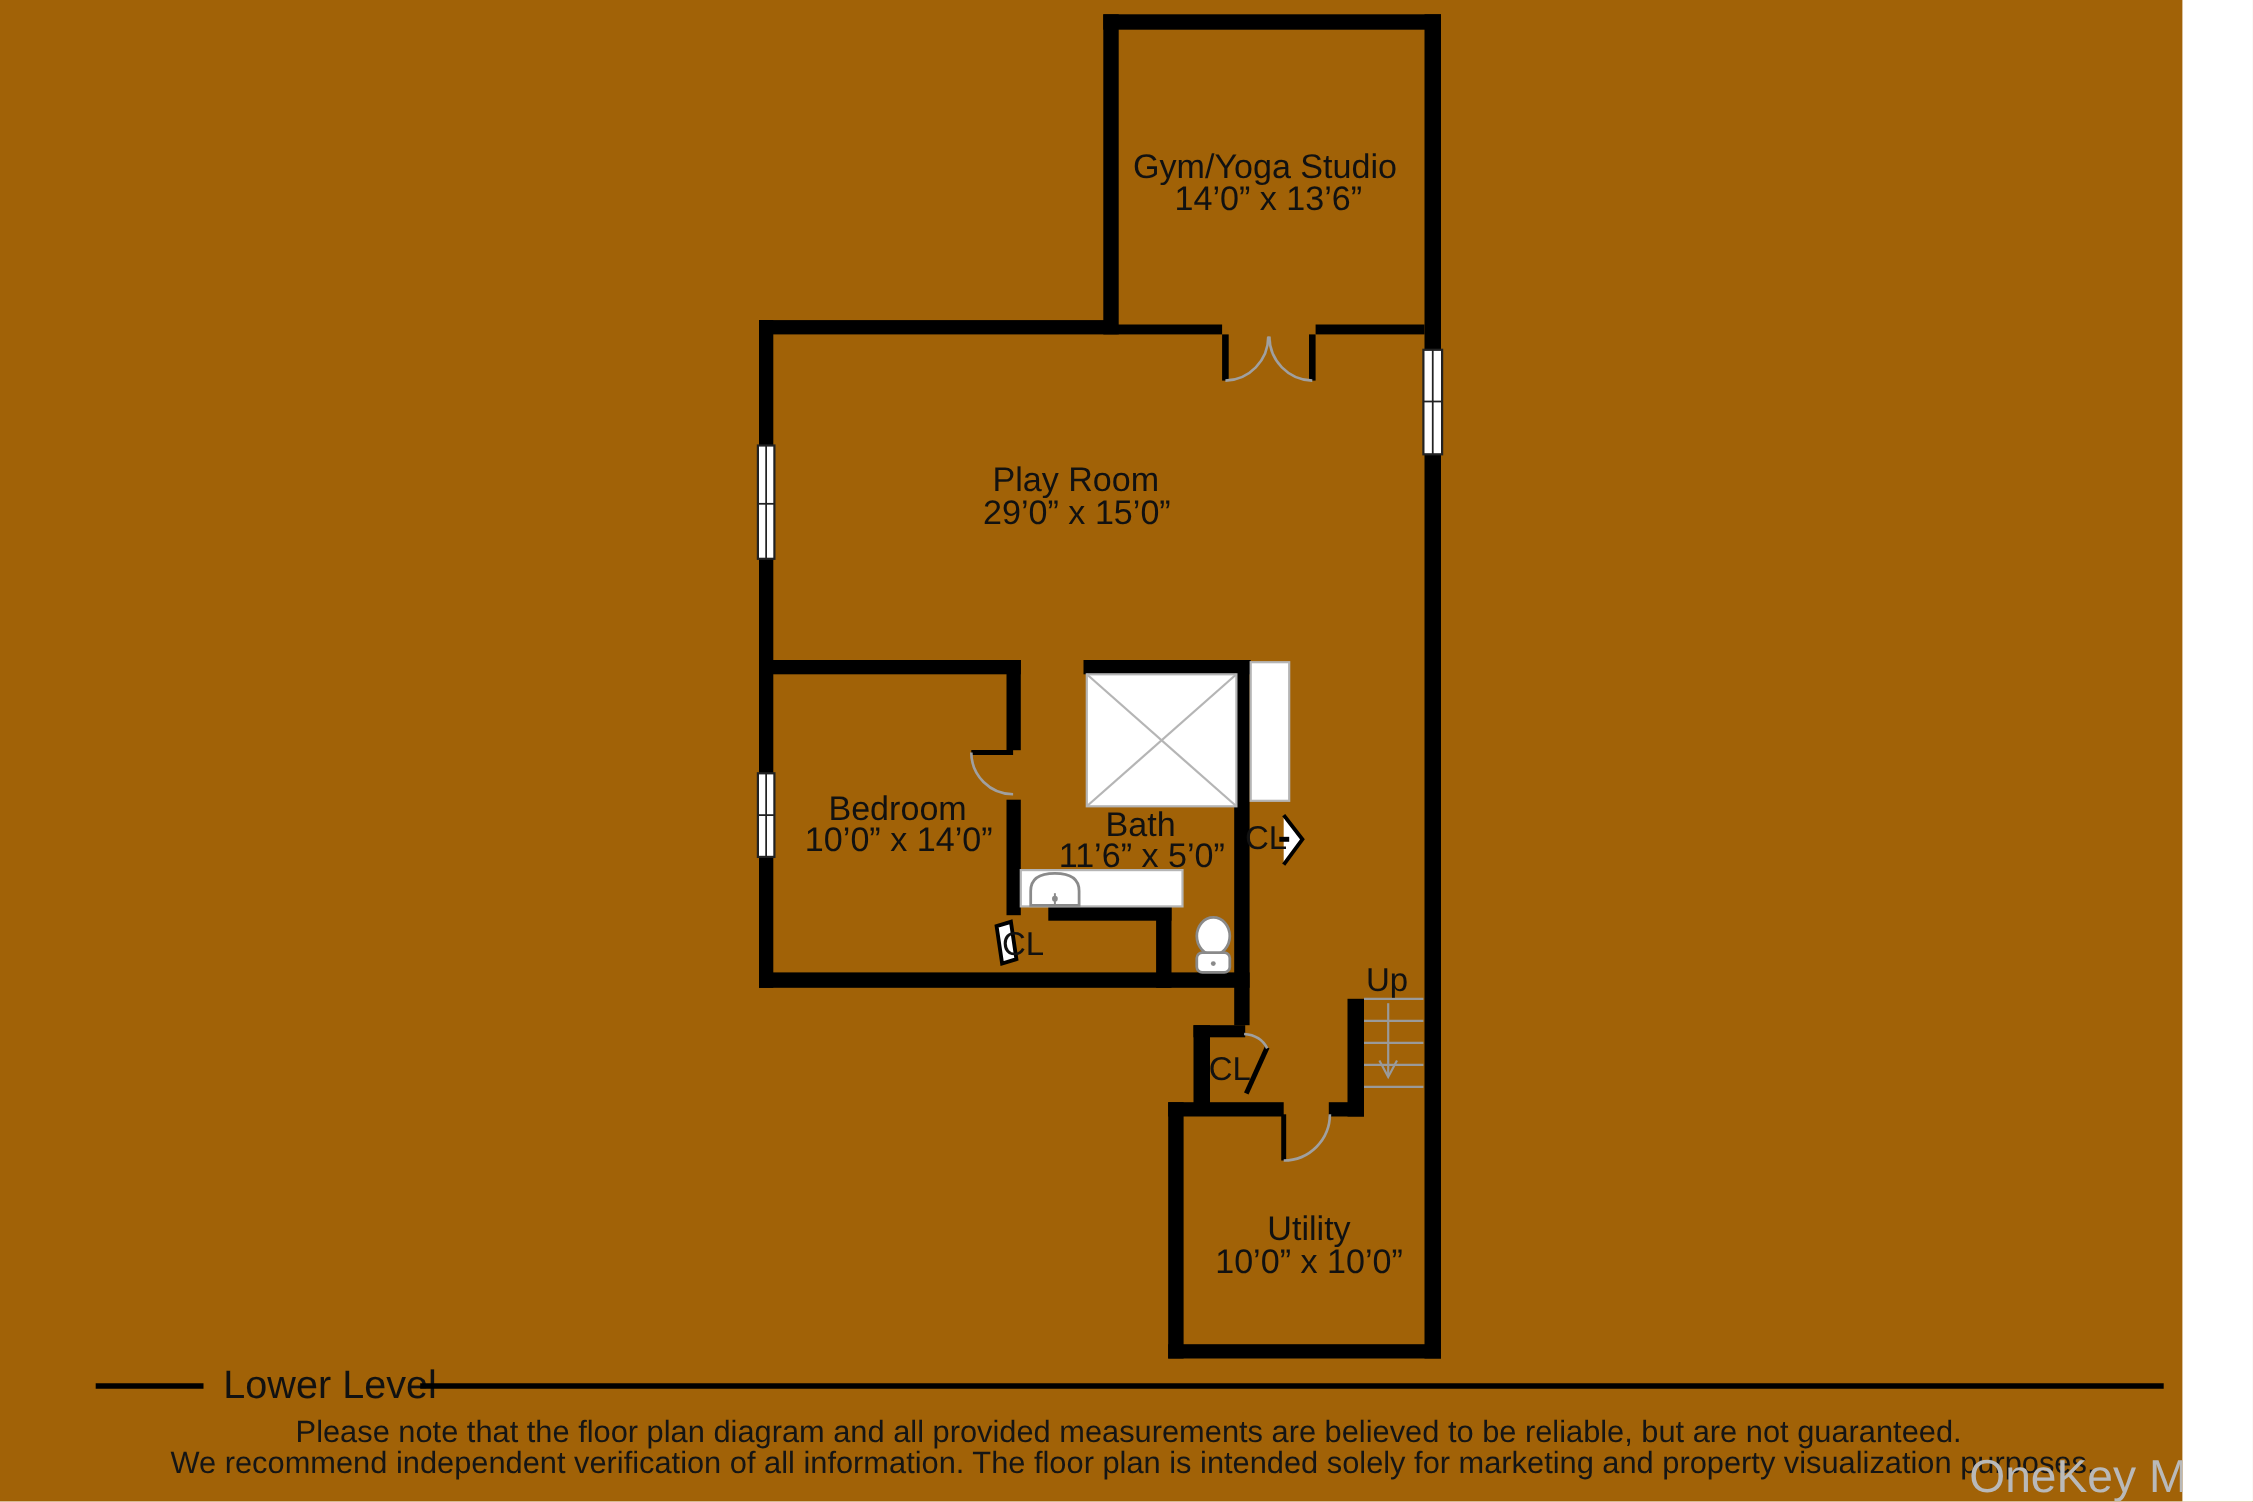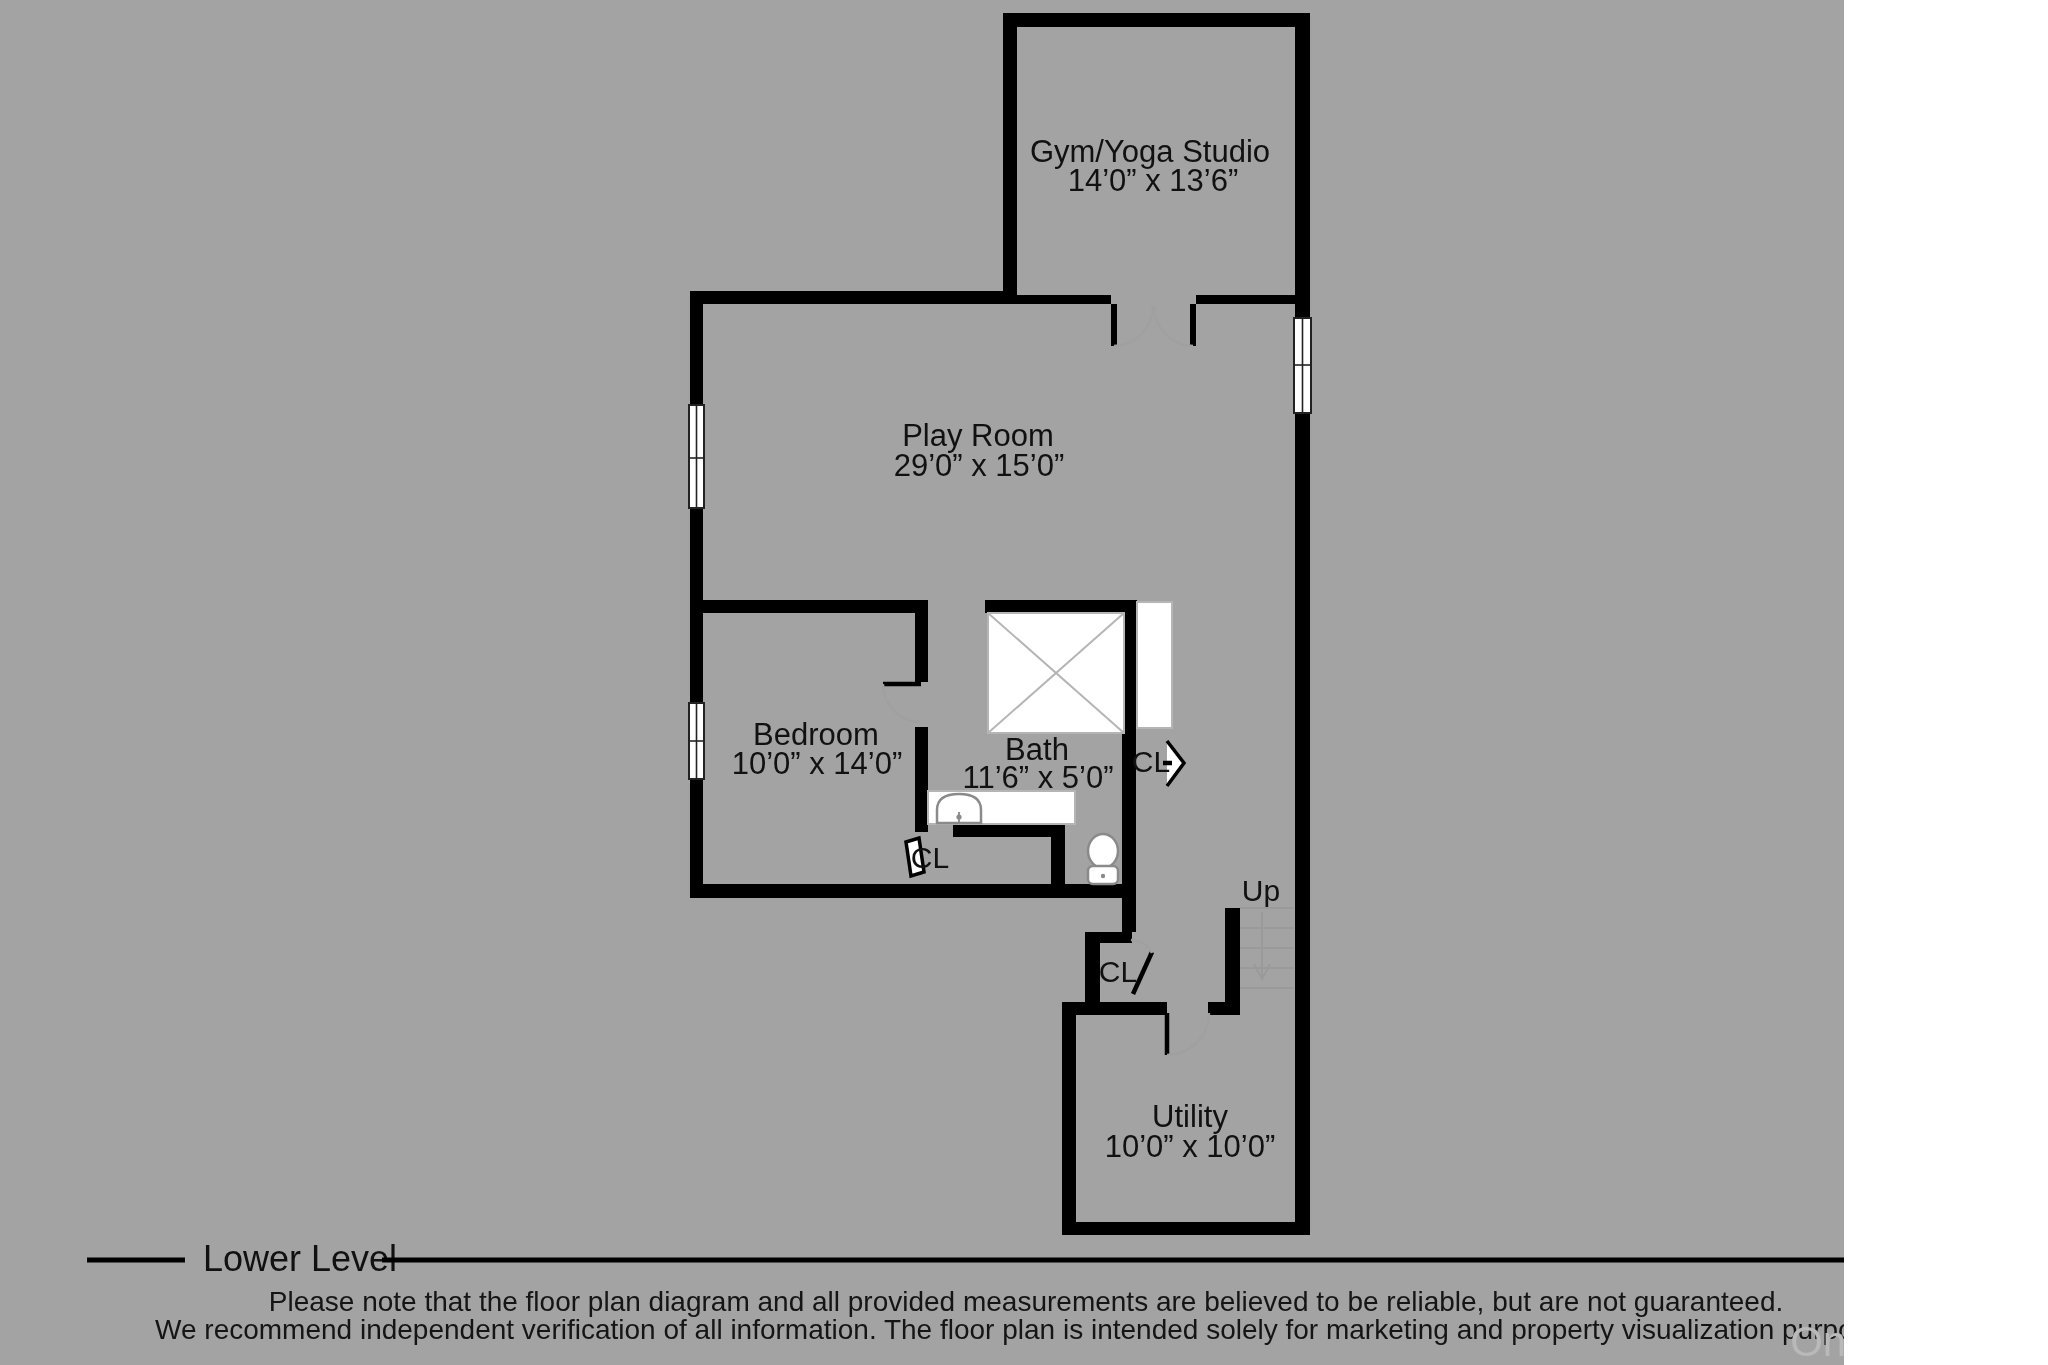--- a/index.html
+++ b/index.html
@@ -1,16 +1,16 @@
 <!DOCTYPE html>
 <html><head>
 <meta charset="utf-8">
 <style>
   html,body{margin:0;padding:0;background:#ffffff;}
-  .page{position:relative;width:1844px;height:1365px;background:#a3a3a3;overflow:hidden;
+  .page{position:relative;width:1984px;height:1365px;background:#a16207;overflow:hidden;
         font-family:"Liberation Sans",sans-serif;}
   svg{display:block;}
   .wall{fill:#000000;stroke:none;}
   .thin{fill:#ffffff;stroke:#b5b5b5;stroke-width:2;}
   .thinline{stroke:#b5b5b5;stroke-width:2;fill:none;}
   .fixture{fill:#ffffff;stroke:#8a8a8a;stroke-width:2.5;}
   .fixline{stroke:#8a8a8a;stroke-width:1.8;fill:none;}
   .arc{stroke:#a0a0a0;stroke-width:2.4;fill:none;}
   .leaf{stroke:#000000;stroke-width:4.5;fill:none;}
   .leafpoly{fill:#ffffff;stroke:#000000;stroke-width:3.5;}

